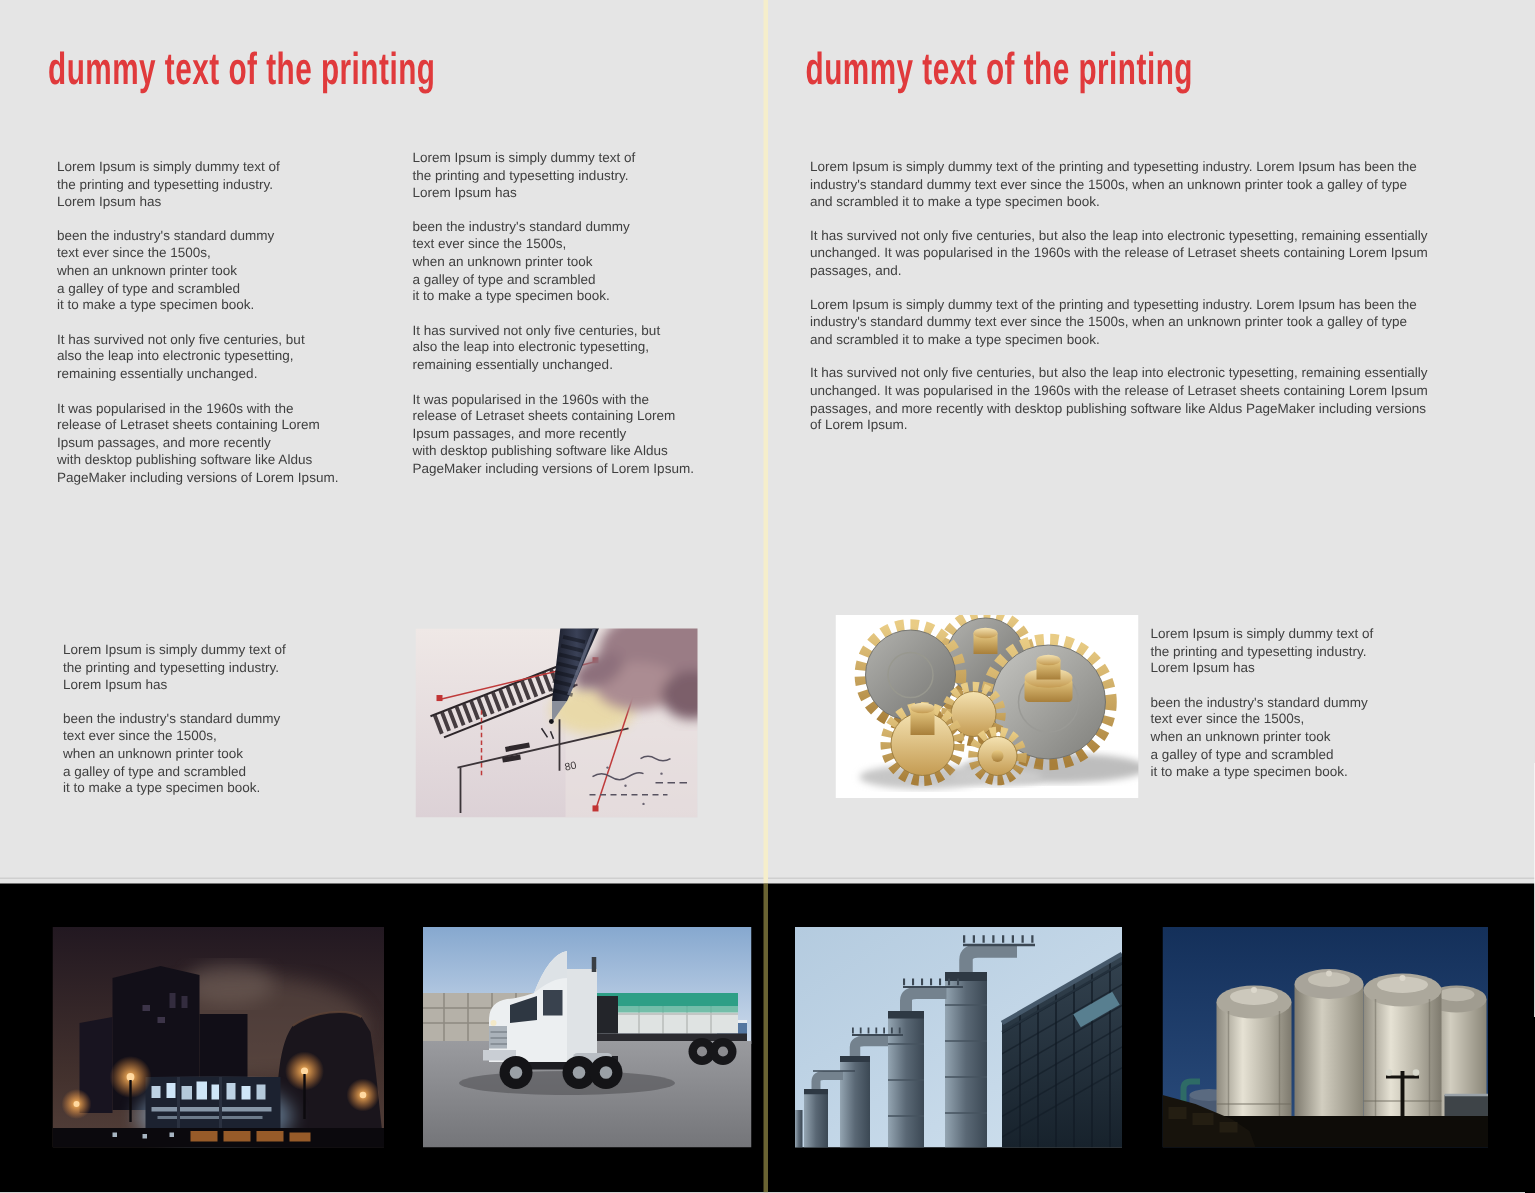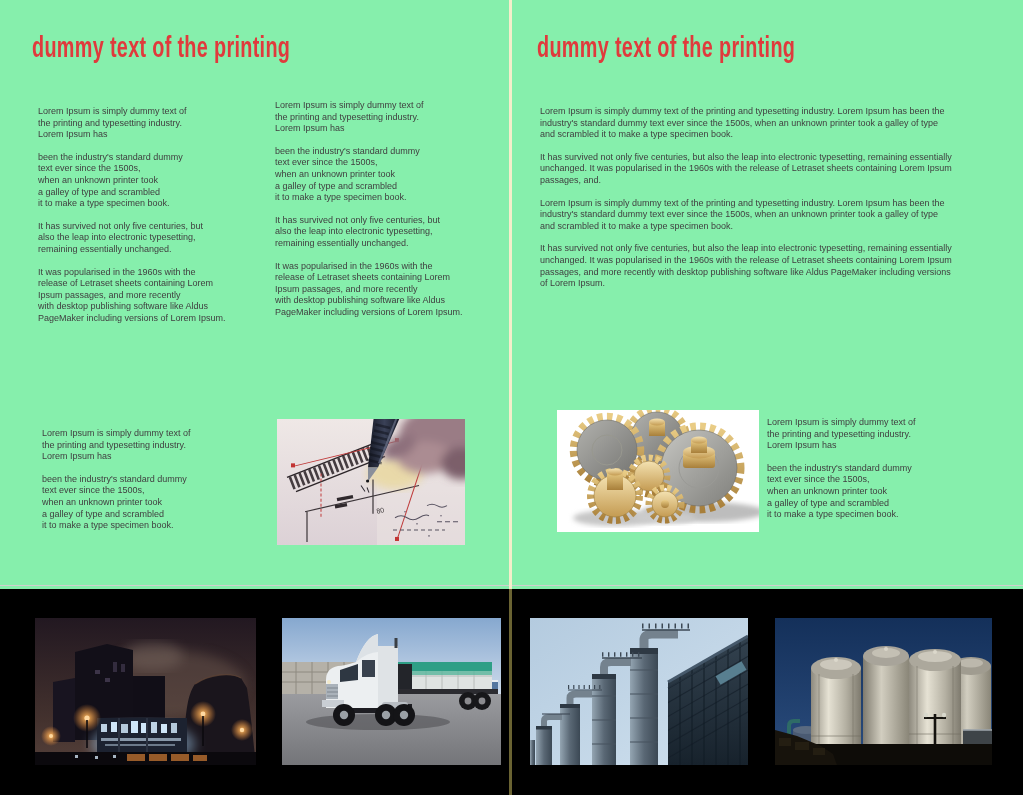--- a/index.html
+++ b/index.html
@@ -1,16 +1,16 @@
 <!DOCTYPE html>
 <html><head>
 <meta charset="utf-8">
 <style>
   html,body{margin:0;padding:0;background:#fff;}
-  #canvas{position:relative;width:1023px;height:795px;background:#86efac;overflow:hidden;
+  #canvas{position:relative;width:1023px;height:795px;background:#e5e5e5;overflow:hidden;
           font-family:"Liberation Sans",sans-serif;}
 
   .heading{position:absolute;top:30px;font-size:30px;font-weight:700;color:#e03a3c;
            transform:scaleX(.66);transform-origin:left top;white-space:nowrap;letter-spacing:.5px;}
   #heading-left{left:32px;}
   #heading-right{left:537px;}
 
   .body-text{position:absolute;font-size:9px;line-height:11.6px;color:#404040;}
   .body-text p{margin:0 0 11px;white-space:pre-line;}
   #col1{left:38px;top:106px;width:212px;}

